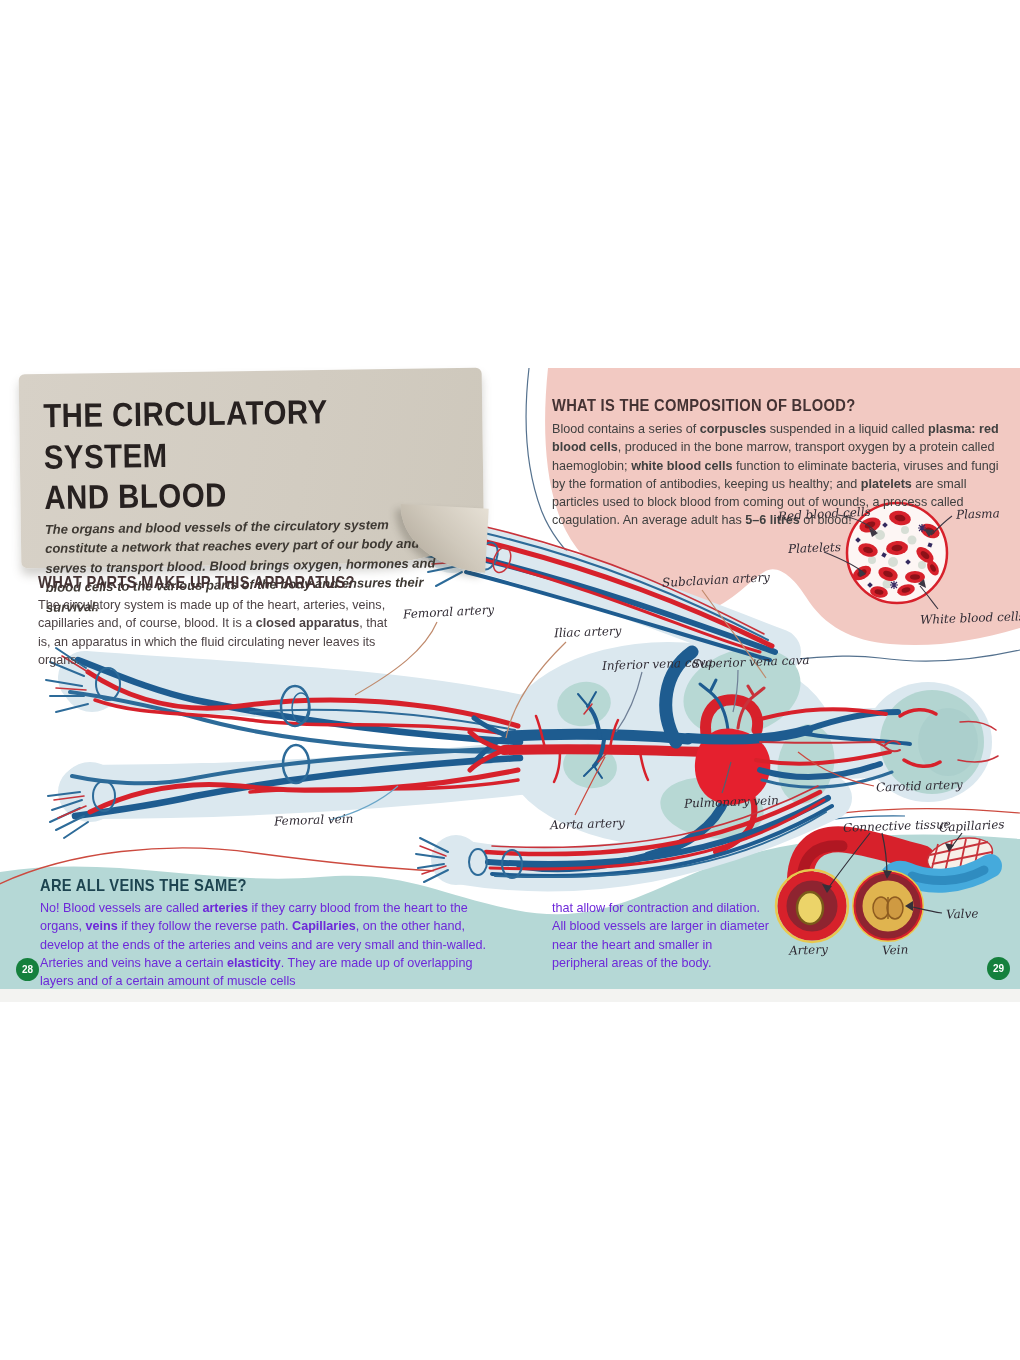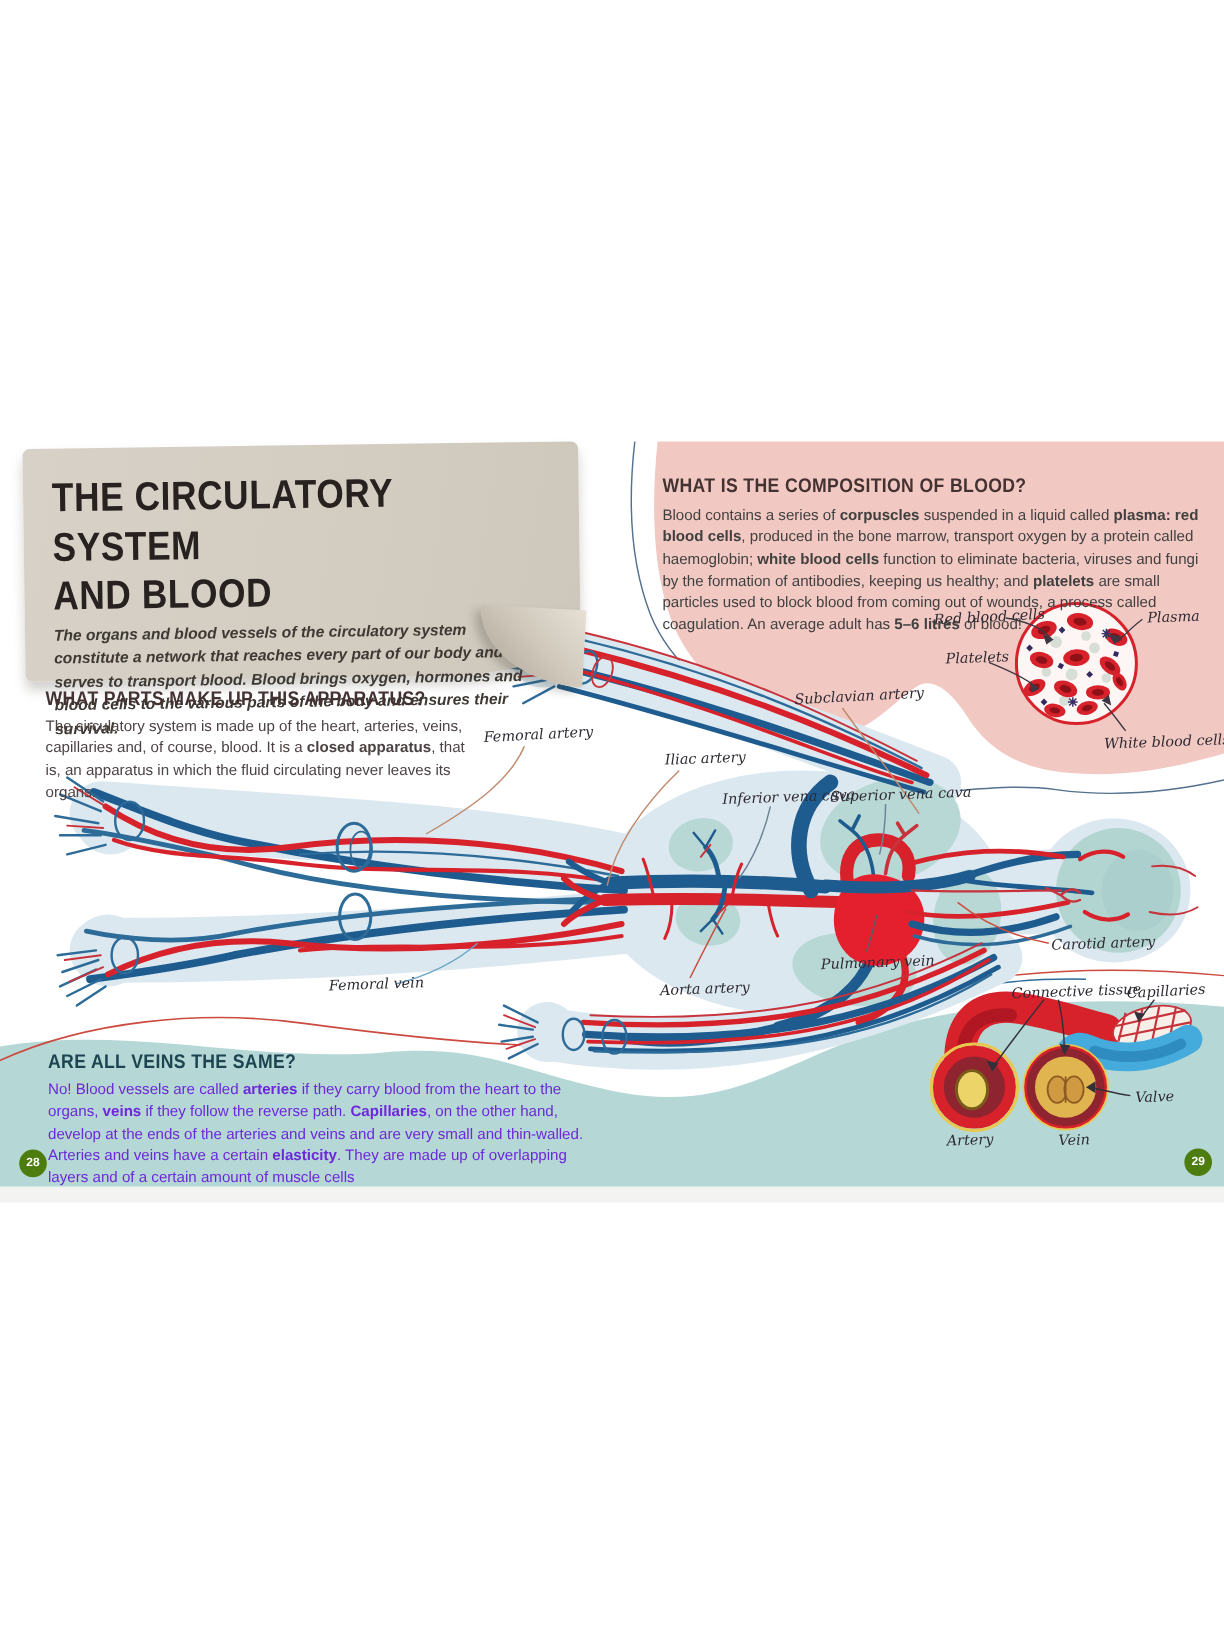--- a/index.html
+++ b/index.html
@@ -31,21 +31,21 @@
   .sec-par b{font-weight:800;}
   .on-pink{color:#404040;}
   .teal-head{color:#1d4450;}
   .on-teal{color:#6d28d9;}
 
   
   .hand{position:absolute;font-family:"DejaVu Serif",serif;font-style:italic;
         font-size:12px;color:#2f2a33;white-space:nowrap;z-index:5;}
 
   
-  .pagenum{position:absolute;width:23px;height:23px;border-radius:50%;background:#4d7c0f;
+  .pagenum{position:absolute;width:23px;height:23px;border-radius:50%;background:#15803d;
         color:#fff;font-size:10px;font-weight:700;display:flex;align-items:center;
         justify-content:center;z-index:6;}
 </style>
 </head>
 <body>
 
 <div class="page">
 
   <svg class="art" viewBox="0 0 1020 1360">
 
@@ -352,20 +352,21 @@
   <div class="hand" style="left:662px;top:573px;transform:rotate(-3deg);">Subclavian artery</div>
   <div class="hand" style="left:602px;top:657px;transform:rotate(-2deg);">Inferior vena cava</div>
   <div class="hand" style="left:692px;top:655px;transform:rotate(-2deg);">Superior vena cava</div>
   <div class="hand" style="left:876px;top:779px;transform:rotate(-2deg);">Carotid artery</div>
   <div class="hand" style="left:274px;top:813px;transform:rotate(-2deg);">Femoral vein</div>
   <div class="hand" style="left:550px;top:817px;transform:rotate(-2deg);">Aorta artery</div>
   <div class="hand" style="left:684px;top:795px;transform:rotate(-2deg);">Pulmonary vein</div>
 
   <div class="sec-head teal-head" style="left:40px;top:876px;">ARE ALL VEINS THE SAME?</div>
   <div class="sec-par on-teal" style="left:40px;top:899px;width:462px;"><span>No! Blood vessels are called </span><b>arteries</b><span> if they carry blood from the heart to the organs, </span><b>veins</b><span> if they follow the reverse path. </span><b>Capillaries</b><span>, on the other hand, develop at the ends of the arteries and veins and are very small and thin-walled. Arteries and veins have a certain </span><b>elasticity</b><span>. They are made up of overlapping layers and of a certain amount of muscle cells</span></div>
+  <div class="sec-par on-teal" style="left:552px;top:899px;width:218px;">that allow for contraction and dilation. All blood vessels are larger in diameter near the heart and smaller in peripheral areas of the body.</div>
 
   <div class="hand" style="left:843px;top:819px;transform:rotate(-2deg);">Connective tissue</div>
   <div class="hand" style="left:939px;top:819px;transform:rotate(-3deg);">Capillaries</div>
   <div class="hand" style="left:946px;top:907px;transform:rotate(-2deg);">Valve</div>
   <div class="hand" style="left:789px;top:943px;transform:rotate(-2deg);">Artery</div>
   <div class="hand" style="left:882px;top:943px;transform:rotate(-2deg);">Vein</div>
 
   <div class="pagenum" style="left:16px;top:958px;">
       <span>28</span>
     </div>

